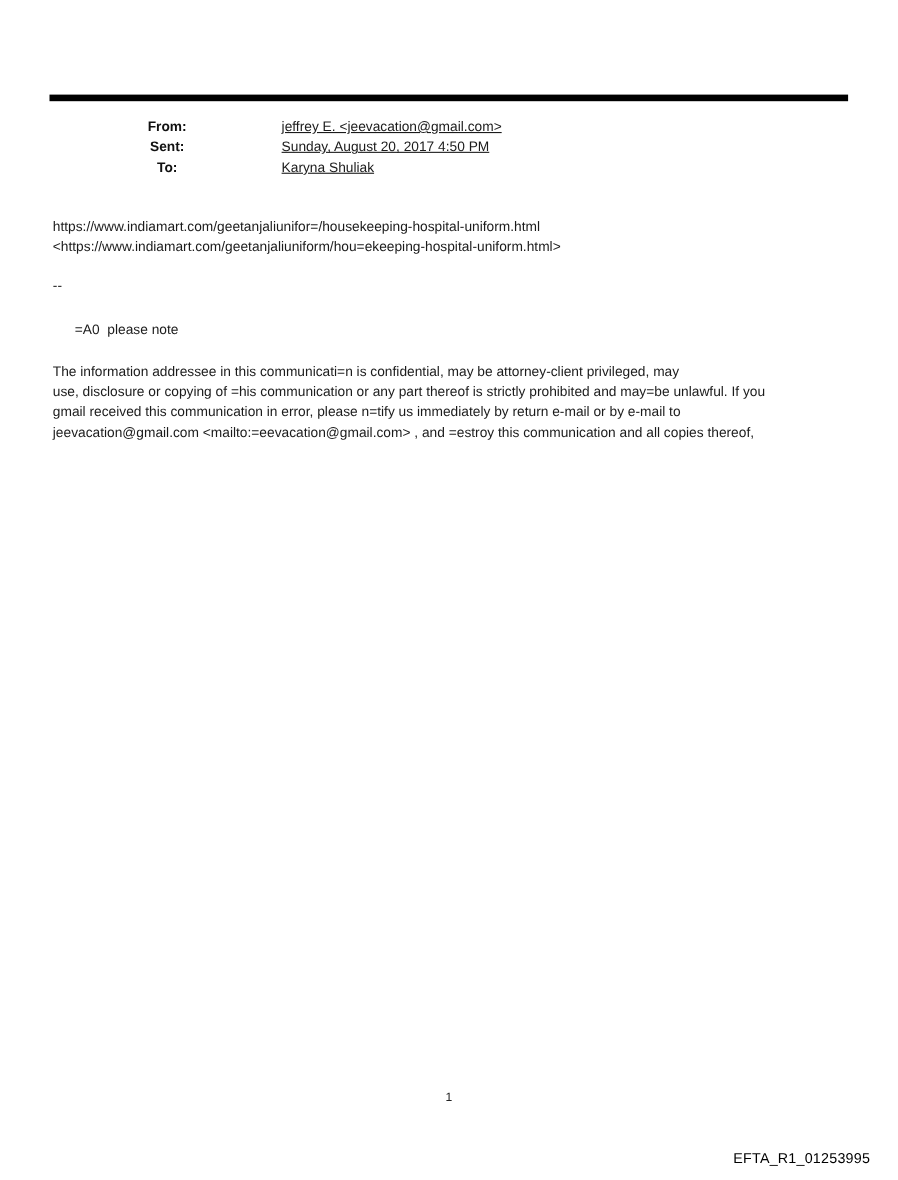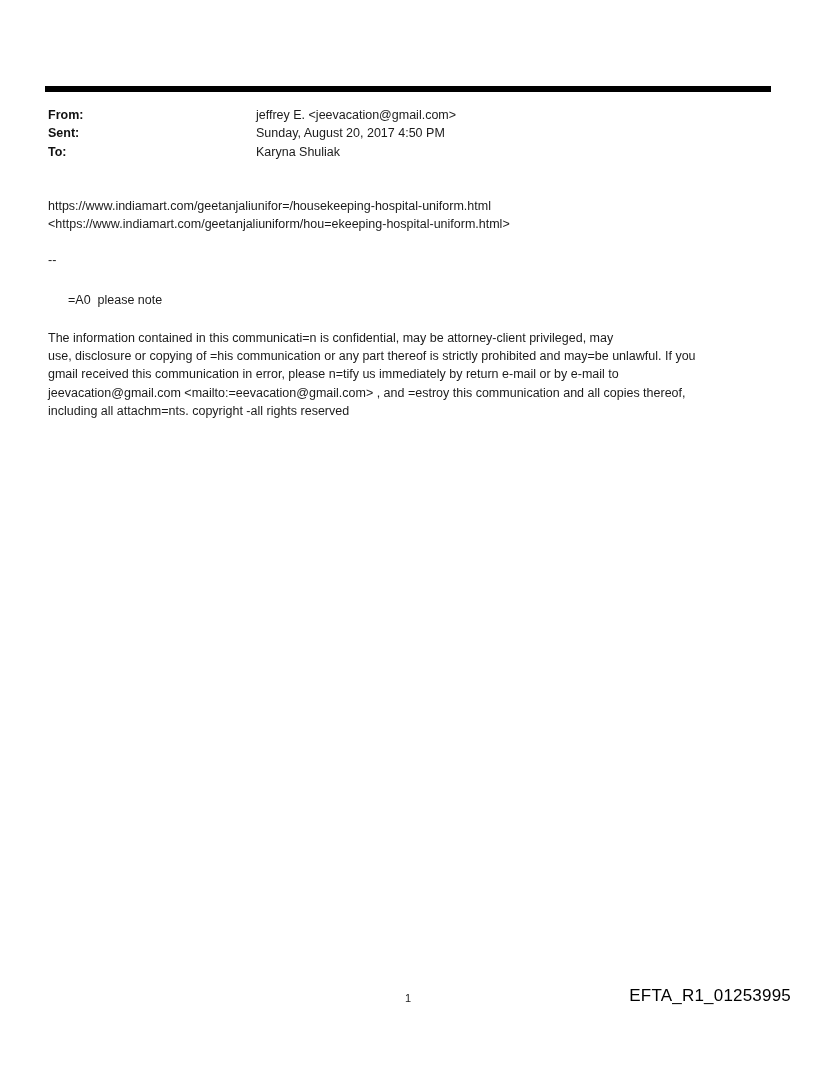--- a/index.html
+++ b/index.html
@@ -22,22 +22,22 @@
     background: #000000;
   }
 
   .header-block {
     position: absolute;
     left: 48px;
     top: 106px;
     font-size: 12.5px;
   }
   .header-row { display: flex; line-height: 18.4px; }
-  .header-label { width: 208px; font-weight: bold; color: #111; }
-  .header-value { color: #1b1b1b; }
+  .header-label { width: 208px; font-weight: bold; color: #111; text-align: center; }
+  .header-value { color: #1b1b1b; text-decoration: underline; }
 
   .body-block {
     position: absolute;
     left: 48px;
     top: 197px;
     width: 714px;
     font-size: 12.5px;
     line-height: 18.4px;
   }
   .url-line { white-space: nowrap; }
@@ -51,23 +51,23 @@
     left: 0;
     top: 992px;
     width: 816px;
     text-align: center;
     font-size: 11px;
     color: #222;
   }
 
   .bates-stamp {
     position: absolute;
-    top: 986px;
+    top: 1045px;
     right: 25px;
-    font-size: 17px;
+    font-size: 13px;
     color: #000000;
     letter-spacing: 0.2px;
   }
 </style>
 </head>
 <body>
 
 <div class="top-rule"></div>
 
 <div class="header-block">
@@ -84,23 +84,22 @@
     <div class="header-value">Karyna Shuliak</div>
   </div>
 </div>
 
 <div class="body-block">
   <div class="url-line">https://www.indiamart.com/geetanjaliunifor=/housekeeping-hospital-uniform.html</div>
   <div class="url-line">&lt;https://www.indiamart.com/geetanjaliuniform/hou=ekeeping-hospital-uniform.html&gt;</div>
   <div class="sig-separator">--</div>
   <div class="note-line">=A0  please note</div>
   <div class="disclaimer">
-    <div class="disclaimer-line">The information contained in this communicati=n is confidential, may be attorney-client privileged, may</div>
+    <div class="disclaimer-line">The information addressee in this communicati=n is confidential, may be attorney-client privileged, may</div>
     <div class="disclaimer-line">use, disclosure or copying of =his communication or any part thereof is strictly prohibited and may=be unlawful. If you</div>
     <div class="disclaimer-line">gmail received this communication in error, please n=tify us immediately by return e-mail or by e-mail to</div>
     <div class="disclaimer-line">jeevacation@gmail.com &lt;mailto:=eevacation@gmail.com&gt; , and =estroy this communication and all copies thereof,</div>
-    <div class="disclaimer-line">including all attachm=nts. copyright -all rights reserved</div>
   </div>
 </div>
 
 <div class="page-number">1</div>
 
 <div class="bates-stamp">EFTA_R1_01253995</div>
 
 </body></html>

